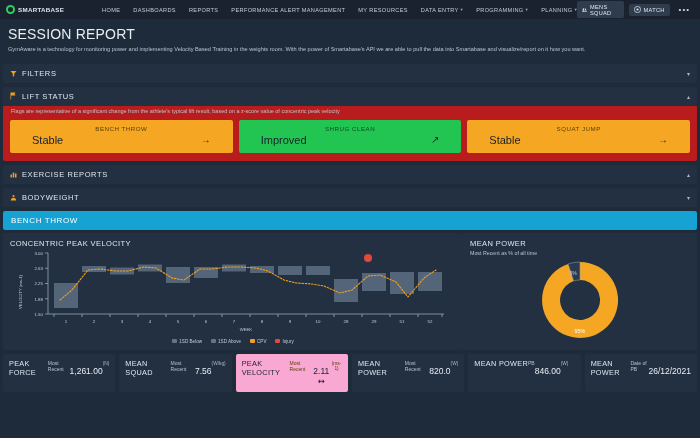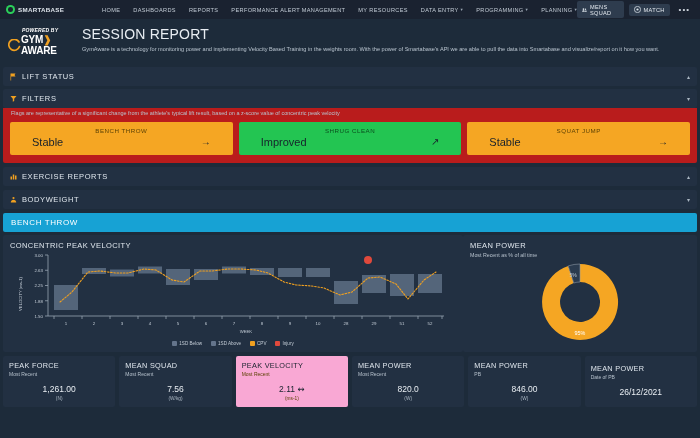--- a/index.html
+++ b/index.html
@@ -102,21 +102,21 @@
   .chart-title { color: #dfe6ed; font-size: 7.5px; letter-spacing: .4px; }
   .chart-sub { color: #b6c1cc; font-size: 5.3px; margin-top: 2px; }
   .legend { display: flex; justify-content: center; gap: 9px; margin-top: 1px; }
   .legend-item { display: flex; align-items: center; gap: 2.5px; color: #c3ccd6; font-size: 4.6px; }
   .swatch { width: 4.5px; height: 4.5px; border-radius: 1px; display: block; }
 
   
   .stats { display: flex; gap: 4px; margin: 4px 3px 0 3px; }
   .stat {
     background: #223042; border-radius: 2px; padding: 5px 6px 6px 6px;
-    display: flex; flex-direction: column; justify-content: center;
+    display: flex; flex-direction: row;
   }
   .stat.wide { flex: 1 1 0; }
   .stat.hl { background: #f9a8d4; }
   .stat-title { color: #dfe6ed; font-size: 7.3px; letter-spacing: .3px; }
   .stat.hl .stat-title { color: #17212c; }
   .stat-label { color: #b6c1cc; font-size: 5px; margin-top: 1px; }
   .stat.hl .stat-label { color: #5c4205; }
   .stat-value {
     color: #e8edf2; font-size: 8.5px; text-align: center; margin-top: 7px;
   }
@@ -178,58 +178,49 @@
           <circle cx="7" cy="7" r="6.2" fill="none" stroke="#dfe6ed" stroke-width="1.5"></circle>
           <circle cx="7" cy="7" r="2.2" fill="#dfe6ed"></circle>
         </svg>
         <span>MATCH</span>
       </div>
       <div class="dots">•••</div>
     </div>
   </div>
 
   <div class="report-head">
-    <div class="gym-logo">
-      <div class="powered">POWERED BY</div>
-      <div class="gym-row">
-        <svg class="gym-swoosh" viewBox="0 0 26 26">
-          <path d="M22 6 A11 11 0 1 0 23 15" fill="none" stroke="#f0a020" stroke-width="3.4" stroke-linecap="round"></path>
-        </svg>
-        <span class="gym-word"><span>GYM</span><span class="tick">❱</span><span>AWARE</span></span>
-      </div>
-    </div>
     <div class="head-text">
       <div class="report-title">SESSION REPORT</div>
       <div class="report-desc">GymAware is a technology for monitoring power and implementing Velocity Based Training in the weights room. With the power of Smartabase's API we are able to pull the data into Smartabase and visualize/report on it how you want.</div>
     </div>
+  </div>
+
+  <div class="section">
+    <div class="section-title">
+      <span class="sec-ico">
+        <svg width="7" height="7" viewBox="0 0 14 14">
+            <path d="M1 2h12l-4.6 5.4V12l-2.8 1.4V7.4z" fill="#f0a020"></path>
+          </svg>
+      </span>
+      <span>FILTERS</span>
+    </div>
+    <span class="chev">▾</span>
   </div>
 
   <div class="section" style="margin-top:4px;">
     <div class="section-title">
       <span class="sec-ico">
         <svg width="7" height="8" viewBox="0 0 14 16">
             <path d="M2 1h9l-2 3 2 3H2z" fill="#f0a020"></path>
             <rect x="1" y="1" width="1.3" height="14" fill="#f0a020"></rect>
           </svg>
       </span>
       <span>LIFT STATUS</span>
     </div>
     <span class="chev">▴</span>
-  </div>
-
-  <div class="section">
-    <div class="section-title">
-      <span class="sec-ico">
-        <svg width="7" height="7" viewBox="0 0 14 14">
-            <path d="M1 2h12l-4.6 5.4V12l-2.8 1.4V7.4z" fill="#f0a020"></path>
-          </svg>
-      </span>
-      <span>FILTERS</span>
-    </div>
-    <span class="chev">▾</span>
   </div>
   <div class="section-body">
     <div class="flag-note">Flags are representative of a significant change from the athlete's typical lift result, based on a z-score value of concentric peak velocity</div>
     <div class="status-row">
       <div class="status-card amber">
         <div class="status-name">BENCH THROW</div>
         <div class="status-val-row">
           <span class="status-val">Stable</span>
           <span class="status-arrow">→</span>
         </div>

